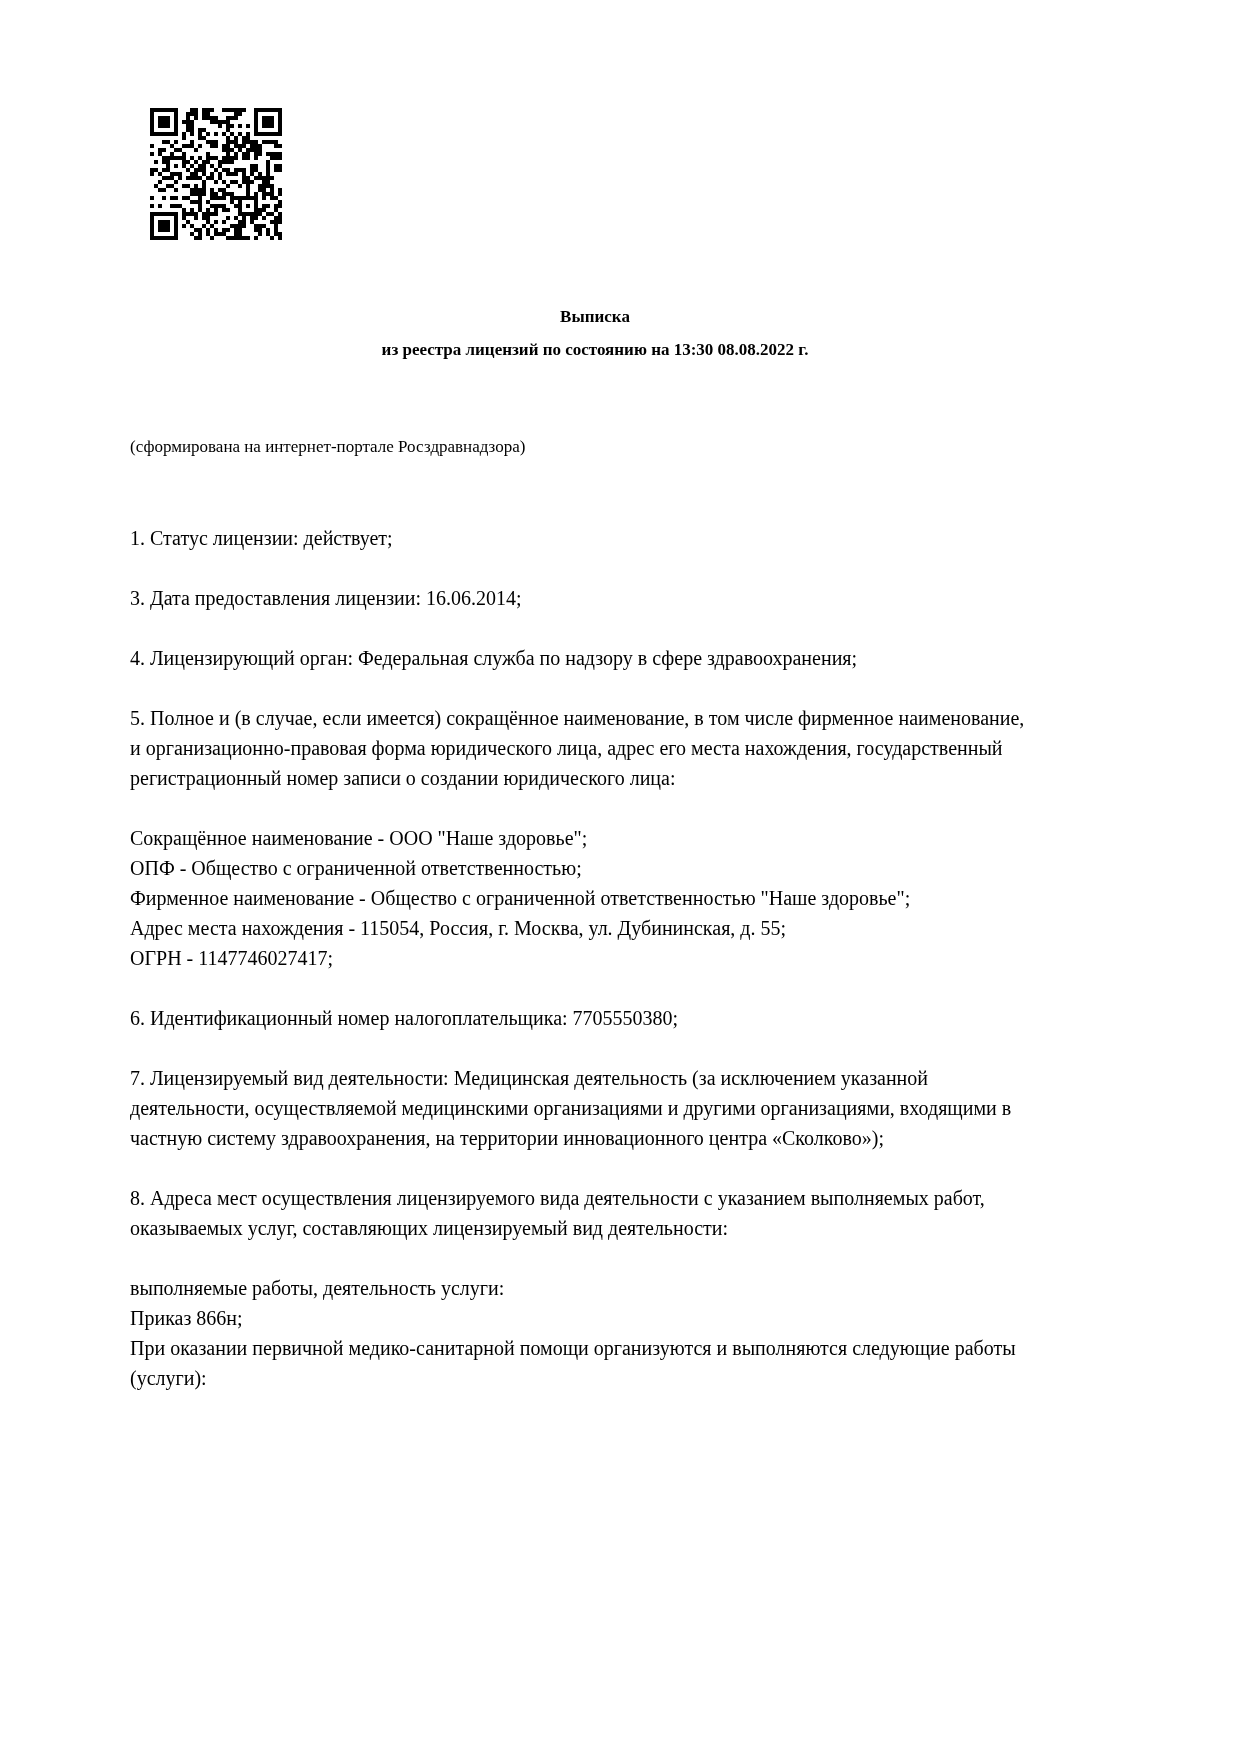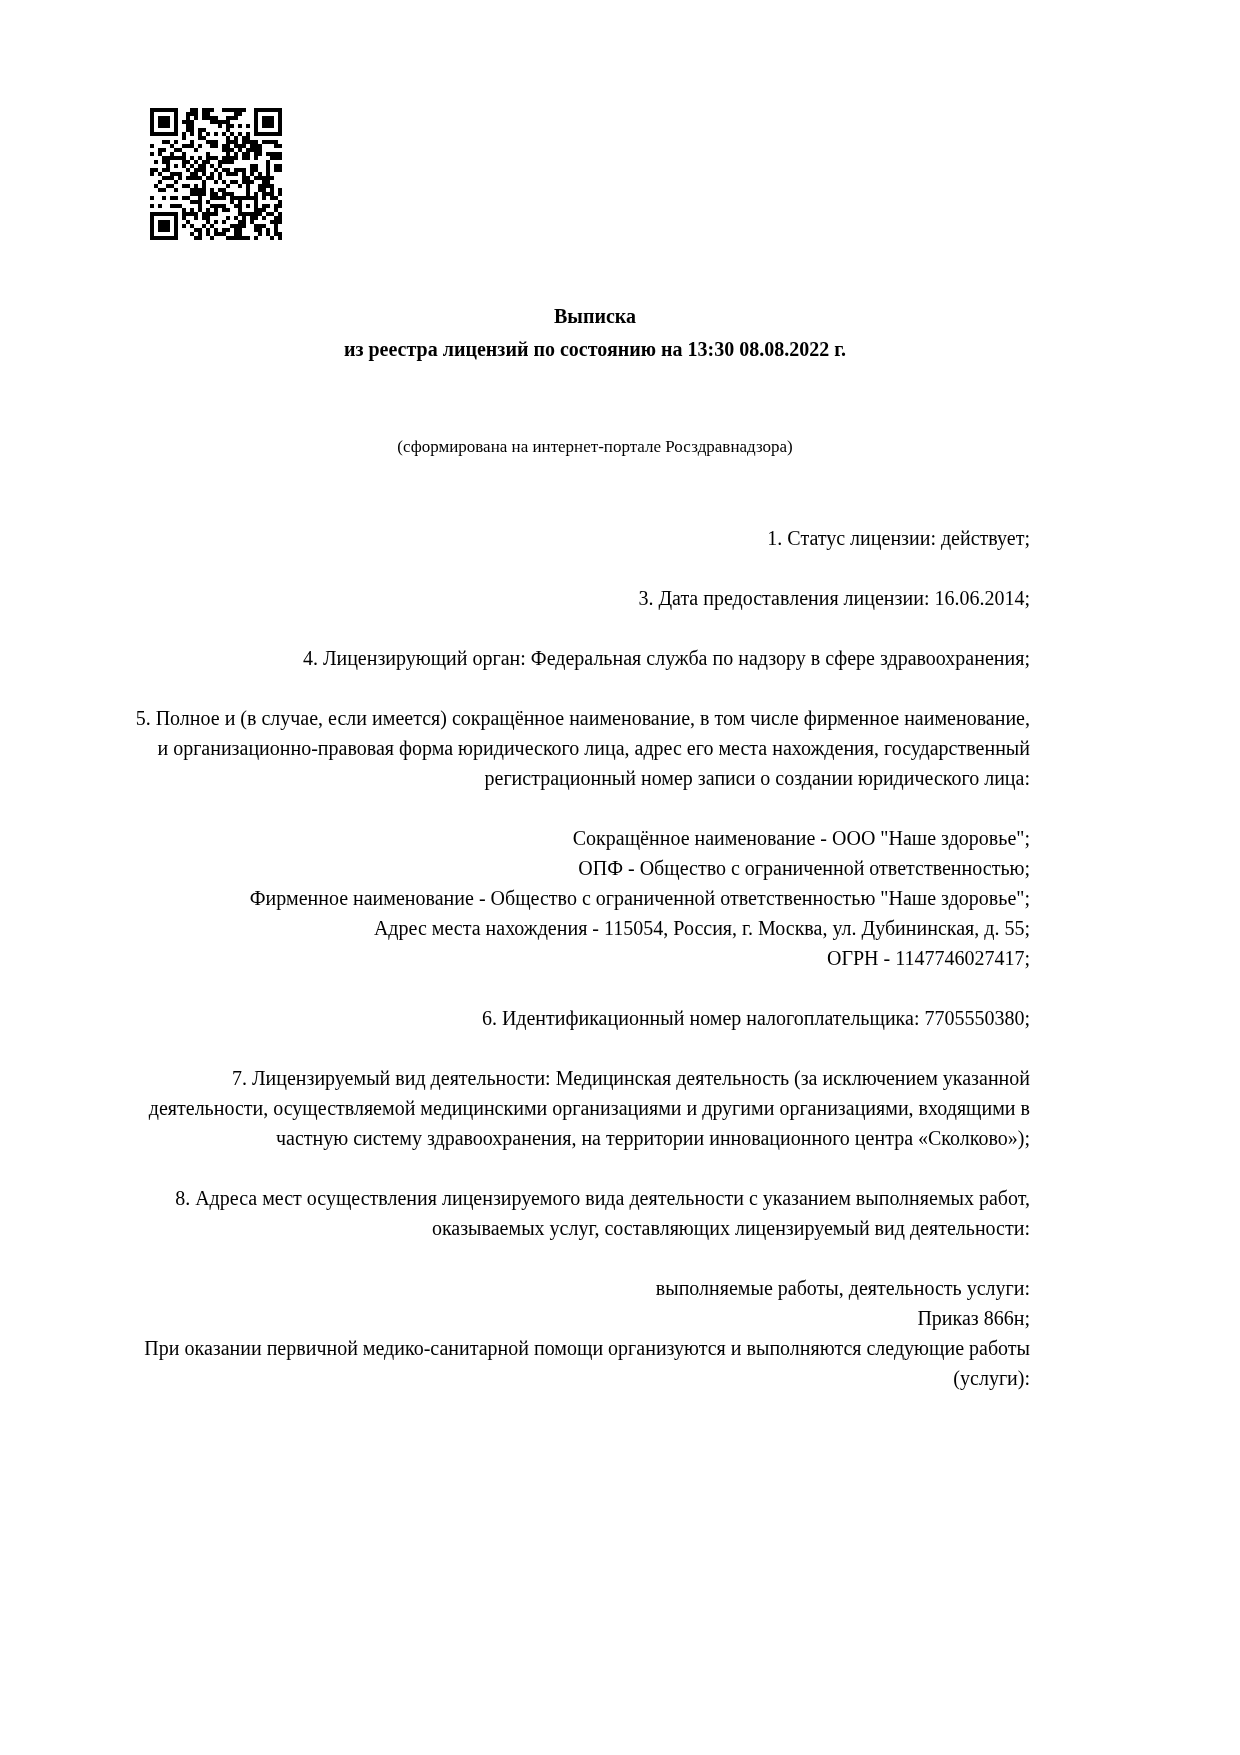--- a/index.html
+++ b/index.html
@@ -23,49 +23,48 @@
     width: 132px;
     height: 132px;
   }
   .title-block {
     position: absolute;
     left: 130px;
     top: 300px;
     width: 930px;
     text-align: center;
     font-weight: bold;
-    font-size: 20px;
+    font-size: 17px;
     line-height: 33px;
     white-space: nowrap;
   }
   .note-line {
     position: absolute;
     left: 130px;
     top: 437px;
     width: 930px;
-    text-align: center;
+    text-align: left;
     font-size: 17px;
     line-height: 20px;
   }
   .body-text {
     position: absolute;
     left: 130px;
     top: 523px;
     width: 900px;
     font-size: 20px;
     line-height: 30px;
   }
   .paragraph {
     margin: 0 0 30px 0;
     padding: 0;
   }
   .paragraph .line {
     margin: 0;
     padding: 0;
-    text-align: right;
   }
 </style>
 </head>
 <body>
 
 <div class="page">
 
   <div class="qr-wrap">
     <svg id="qr-svg" width="132" height="132" viewBox="0 0 132 132">
         <rect x="0" y="0" width="4" height="4" fill="#000000"></rect>

